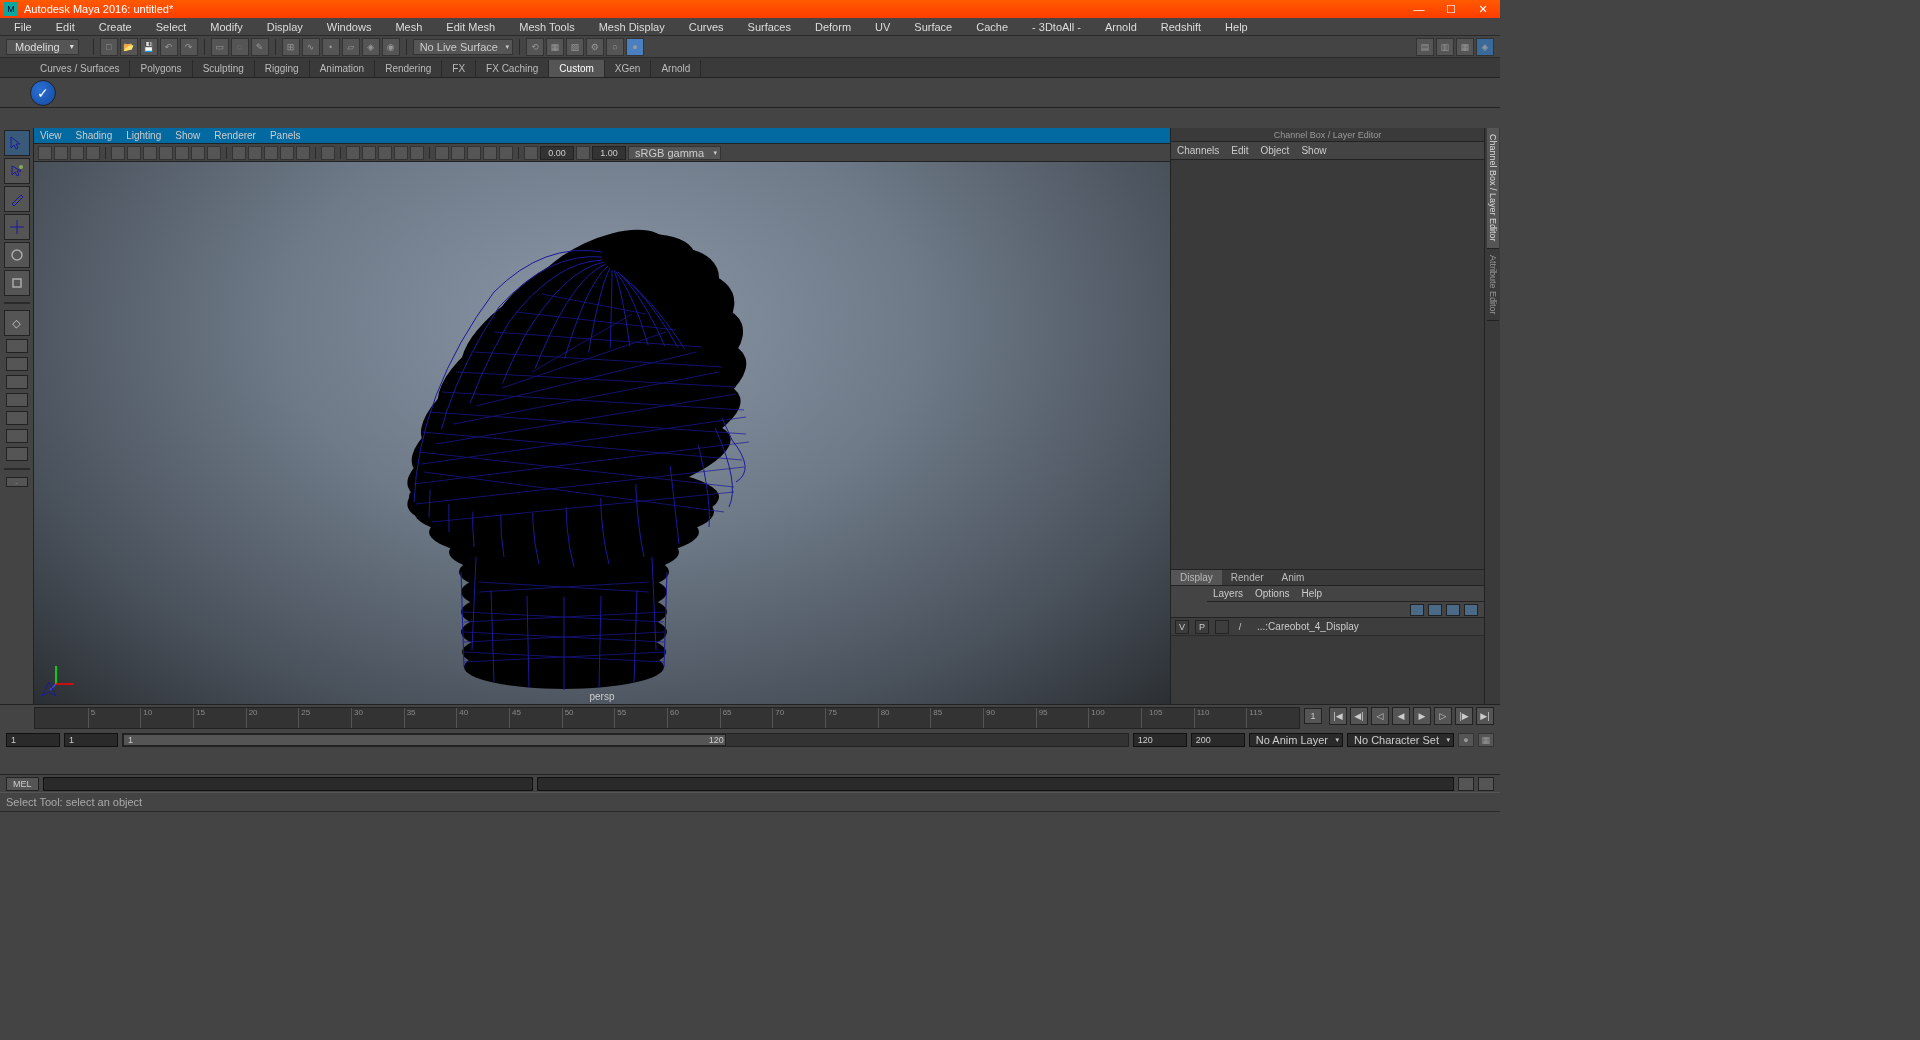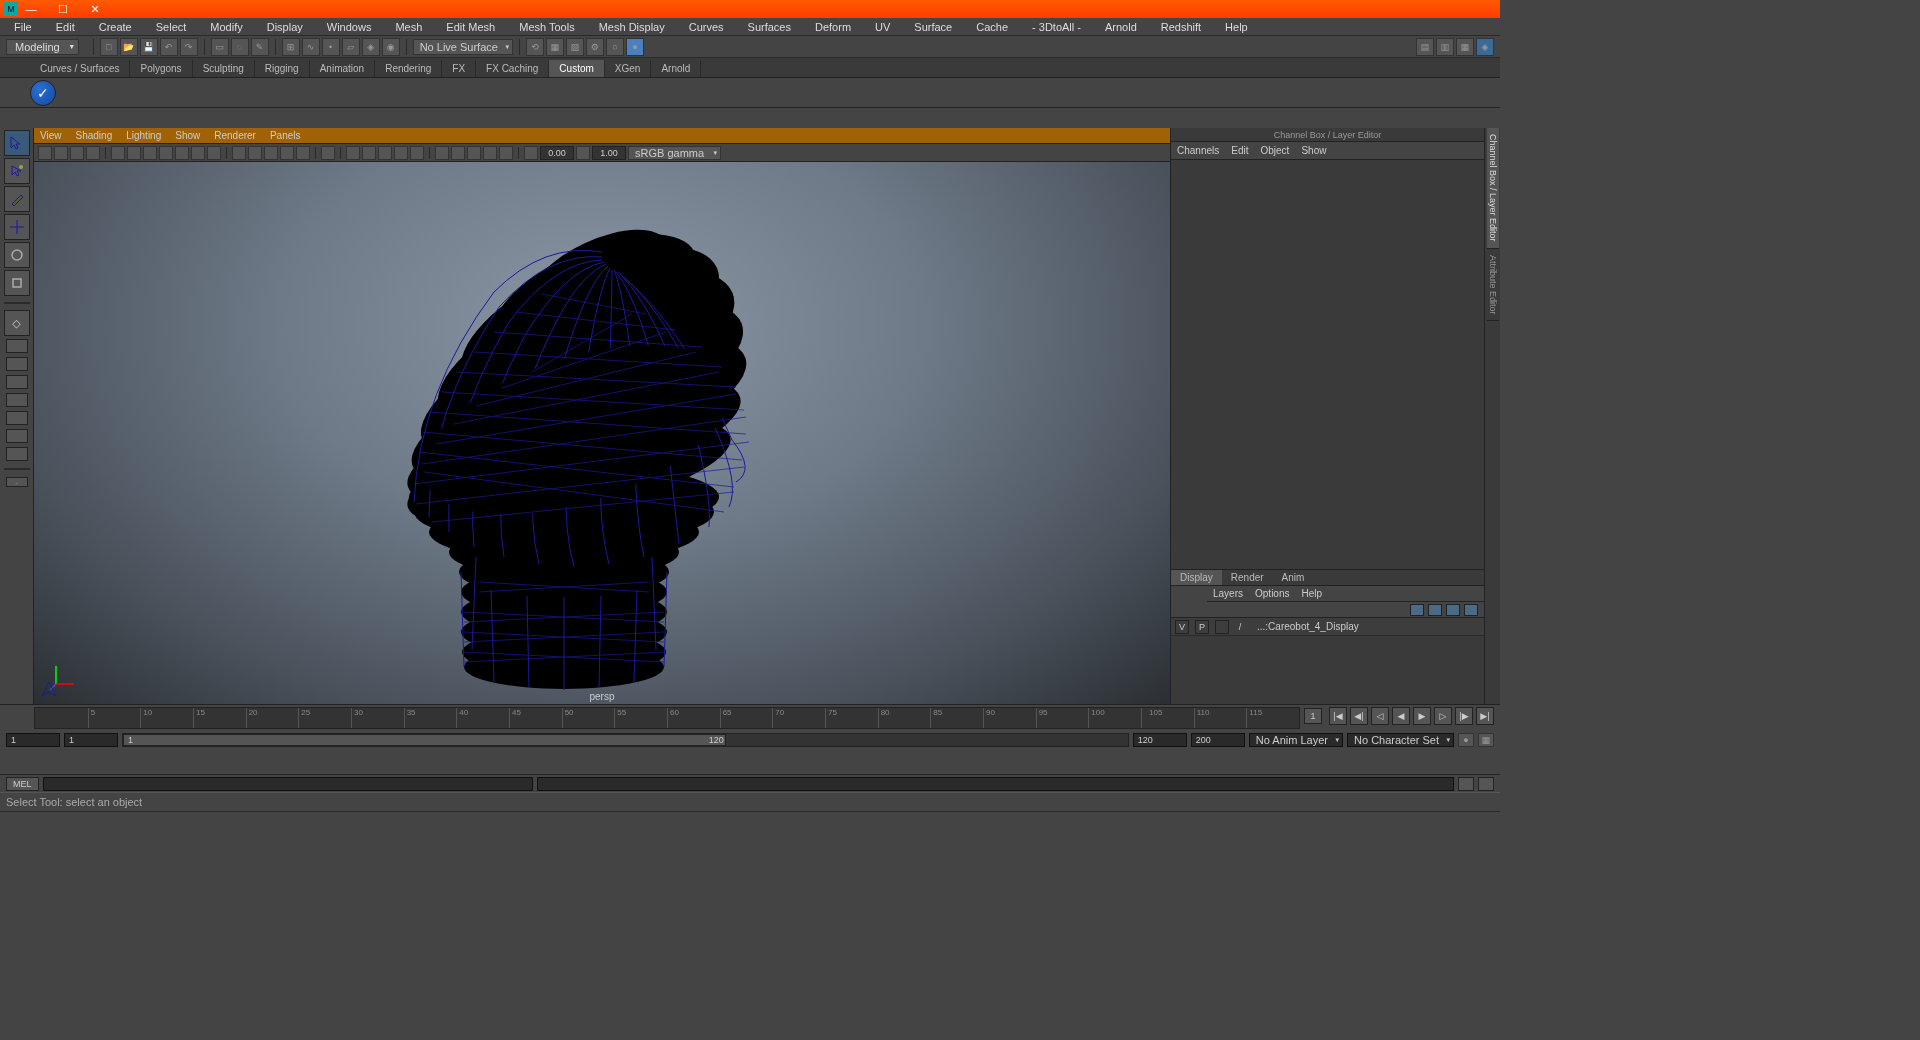--- a/index.html
+++ b/index.html
@@ -41,21 +41,21 @@
 .left-toolbox { width:34px; background:#444; border-right:1px solid #222; display:flex; flex-direction:column; align-items:center; padding-top:2px; gap:2px;}
 .left-toolbox .tool { width:26px; height:26px; background:#555; border:1px solid #222; cursor:pointer; display:flex; align-items:center; justify-content:center; color:#ccc;}
 .left-toolbox .tool.active { background:#3a5a7a; }
 .left-toolbox .tool svg { width:16px; height:16px; }
 .left-toolbox .divider { height:2px; width:26px; background:#2a2a2a; margin:4px 0;}
 .left-toolbox .small-tool { width:22px; height:14px; background:#555; border:1px solid #222; cursor:pointer; margin:1px 0;}
 
 .viewport-wrapper { flex:1; display:flex; flex-direction:column; background:#2a2a2a; position:relative;}
 
 
-.panel-menu { height:16px; background:#a16207; display:flex; align-items:center; padding:0 6px; gap:14px; border-bottom:1px solid #222;}
+.panel-menu { height:16px; background:#0369a1; display:flex; align-items:center; padding:0 6px; gap:14px; border-bottom:1px solid #222;}
 .panel-menu span { color:#ccc; cursor:pointer; font-size:10px;}
 
 .panel-toolbar { height:18px; background:#444; display:flex; align-items:center; padding:0 4px; gap:2px; border-bottom:1px solid #222;}
 .panel-toolbar .pt-icon { width:14px; height:14px; background:#555; border:1px solid #333; cursor:pointer;}
 .panel-toolbar .pt-sep { width:1px; height:12px; background:#2a2a2a; margin:0 3px;}
 .panel-toolbar .pt-field { width:34px; height:14px; background:#333; border:1px solid #222; color:#ccc; font-size:9px; text-align:center; line-height:12px;}
 .panel-toolbar .pt-dropdown { height:14px; padding:0 16px 0 6px; background:#555; border:1px solid #333; color:#ccc; font-size:9px; display:flex; align-items:center; position:relative; min-width:90px;}
 .panel-toolbar .pt-dropdown::after{content:"▾"; position:absolute; right:3px; font-size:7px;}
 
 .viewport-canvas { flex:1; background:radial-gradient(ellipse at 50% 30%, #8a96a5 0%, #6e7a88 40%, #4a525c 75%, #2b2f33 100%); position:relative; overflow:hidden;}
@@ -113,20 +113,21 @@
 .command-row .cmd-output { flex:1; height:14px; background:#2a2a2a; border:1px solid #111;}
 .command-row .cmd-btn { width:16px; height:14px; background:#555; border:1px solid #222;}
 
 svg path { fill:none; stroke:#1a1a9c; stroke-width:1;}
 </style>
 </head>
 <body>
 
 <div class="titlebar">
   <div class="app-icon">M</div>
+  <div class="title-text">Autodesk Maya 2016: untitled*</div>
   <div class="win-btns">
     <div class="win-btn">—</div>
     <div class="win-btn">☐</div>
     <div class="win-btn">✕</div>
   </div>
 </div>
 
 <div class="main-menu" id="main-menu">
     <div class="menu-item">File</div>
     <div class="menu-item">Edit</div>

